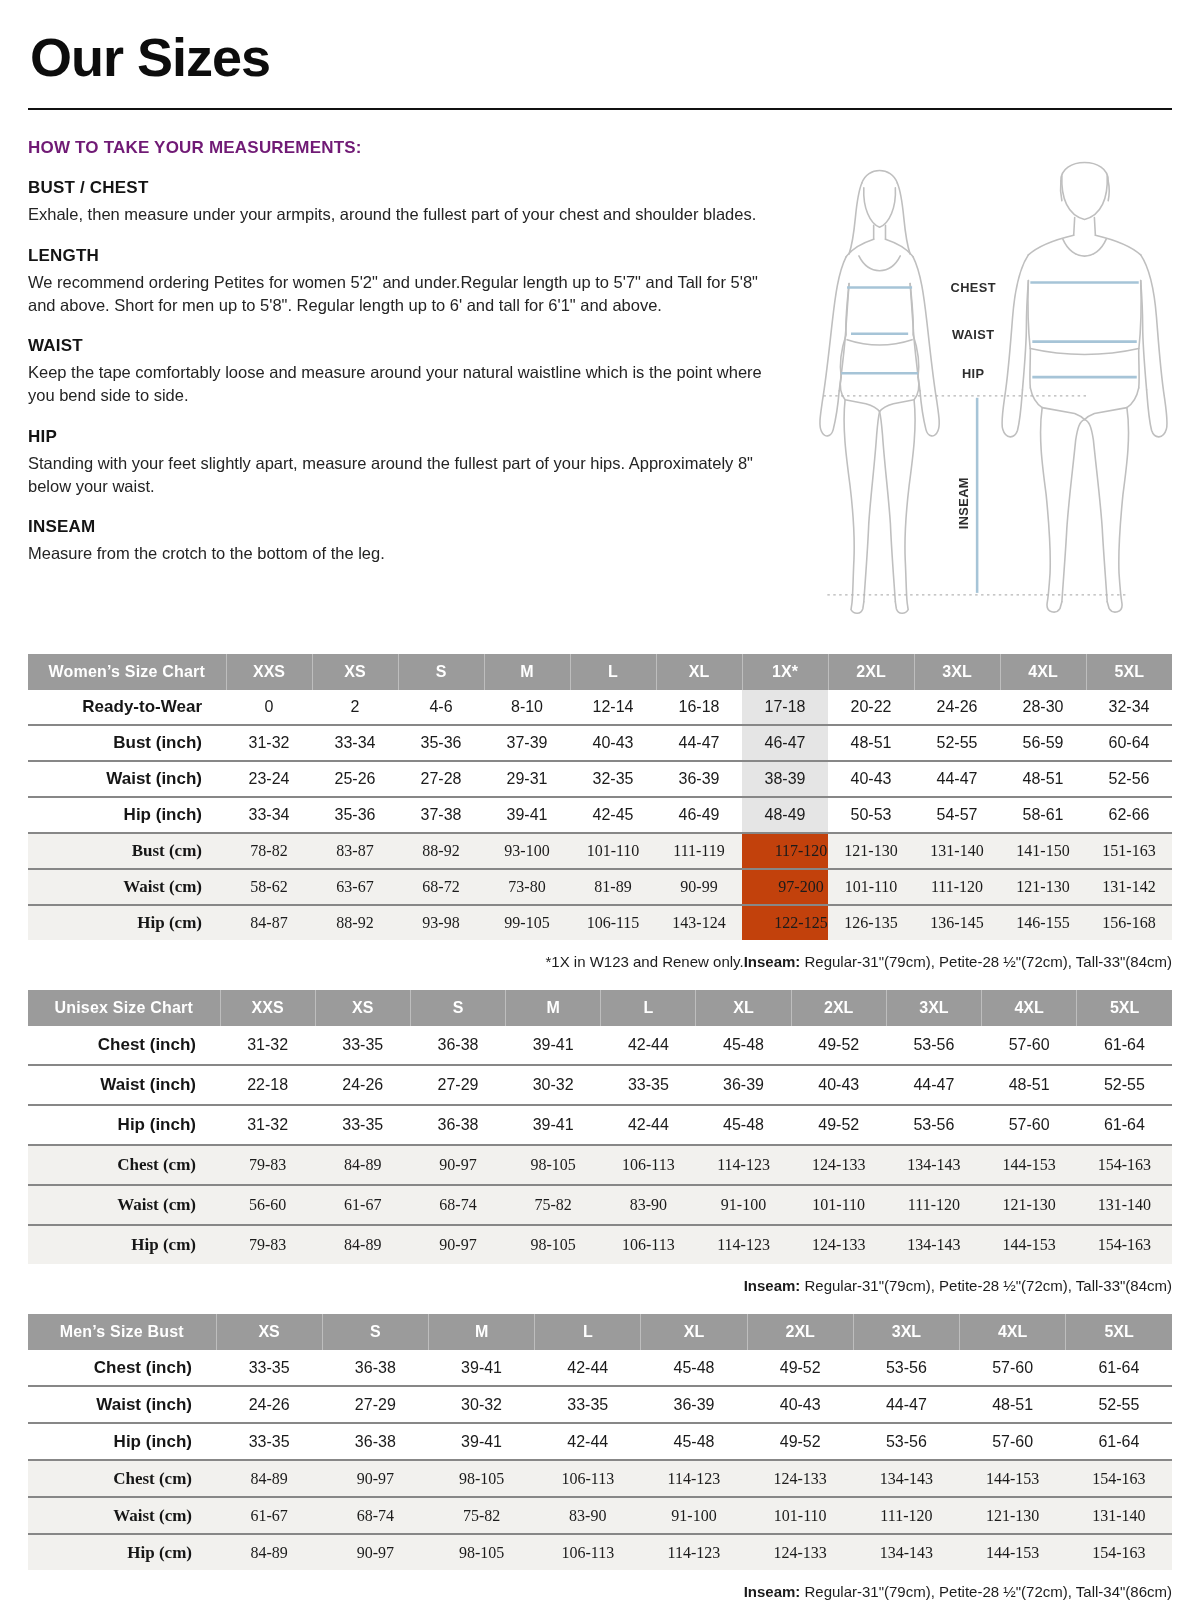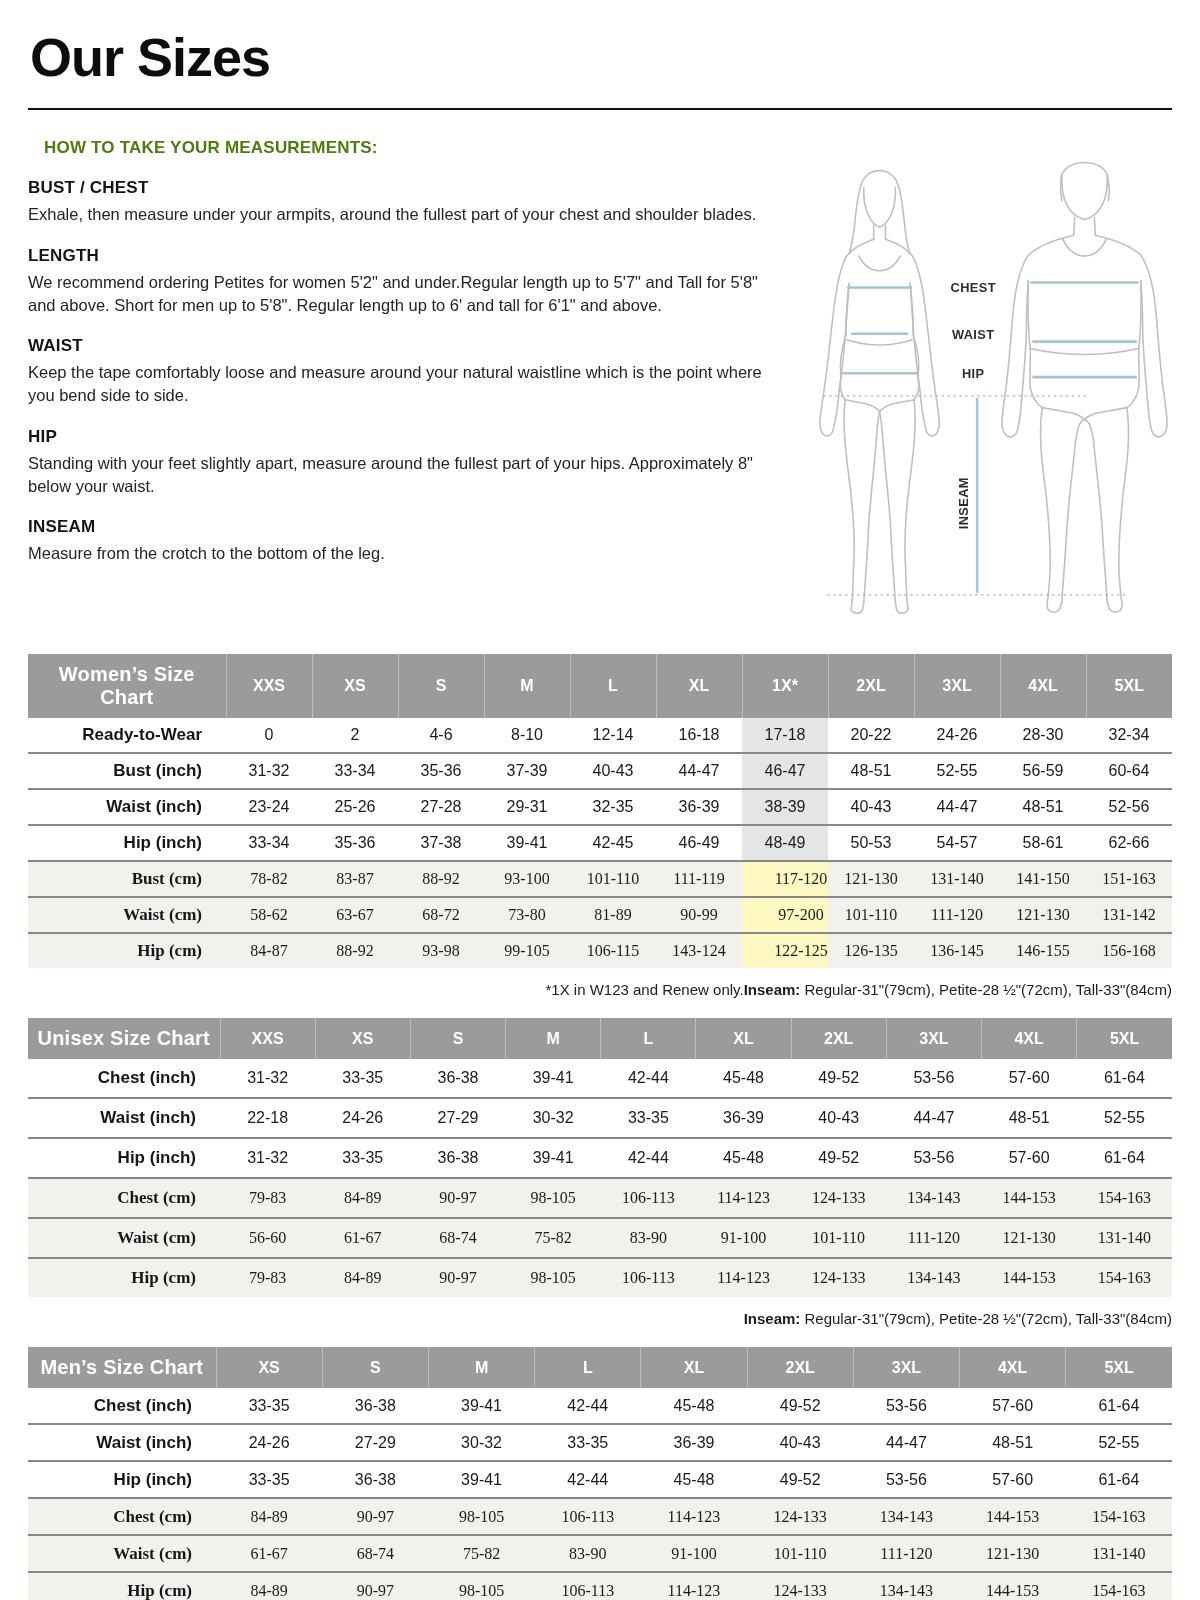--- a/index.html
+++ b/index.html
@@ -15,43 +15,43 @@
     font-size:54px; font-weight:800; letter-spacing:-1px;
     color:#0d0d0d; margin:6px 0 20px 2px;
   }
   .title-rule { border:none; border-top:2px solid #111; margin:0 0 26px 0; }
 
   
   .intro { display:flex; align-items:flex-start; min-height:496px; }
   .intro-text { width:756px; flex:none; }
   .intro-figure { flex:1; display:flex; justify-content:flex-end; padding-top:2px; }
 
-  .howto-heading { font-size:17px; font-weight:800; letter-spacing:.2px; margin:2px 0 6px 16px; color:#4d7c0f; }
+  .howto-heading { font-size:17px; font-weight:800; letter-spacing:.2px; margin:2px 0 6px 0; color:#701a75; }
   .m-section { margin-top:20px; }
   .m-title { font-size:17px; font-weight:800; letter-spacing:.2px; color:#141414; margin-bottom:5px; }
   .m-body  { font-size:16.5px; line-height:1.38; color:#242424; }
 
   
   .table-block { margin-top:0; }
   table.size-table { width:100%; border-collapse:collapse; table-layout:fixed; }
   table.size-table thead th {
     background:#9b9b9b; color:#ffffff; font-weight:700; font-size:16px;
     text-align:center; padding:9px 2px; border-right:1px solid rgba(255,255,255,.35);
   }
   table.size-table thead th:last-child { border-right:none; }
-  table.size-table thead th.t-title { font-size:20px; letter-spacing:.2px; }
+  table.size-table thead th.t-title { font-size:16px; letter-spacing:.2px; }
   table.size-table tbody th.row-label {
     text-align:right; padding-right:24px; font-weight:700; font-size:17px; color:#161616;
   }
   table.size-table tbody td { text-align:center; font-size:16px; color:#1b1b1b; }
   table.size-table tbody tr { border-top:2px solid #878787; }
   table.size-table tbody tr:first-child { border-top:none; }
   table.size-table tbody tr.shaded { background:#f2f1ee;font-family:Liberation Serif, serif; }
   table.size-table tbody td.hl { background:#e5e5e5; }
-  table.size-table tbody tr.shaded td.hl { background:#fef9c3;padding-left:32px; }
+  table.size-table tbody tr.shaded td.hl { background:#c2410c;padding-left:32px; }
 
   table.t-w col.label-col { width:198px; }
   table.t-u col.label-col { width:192px; }
   table.t-m col.label-col { width:188px; }
   table.t-w tbody th, table.t-w tbody td { padding-top:7px;  padding-bottom:7px; }
   table.t-u tbody th, table.t-u tbody td { padding-top:9px;  padding-bottom:9px; }
   table.t-m tbody th, table.t-m tbody td { padding-top:7.5px; padding-bottom:7.5px; }
 
   .footnote-row {
     display:flex; justify-content:flex-end; 
@@ -436,21 +436,21 @@
         <col>
         <col>
         <col>
         <col>
         <col>
         <col>
         <col>
       </colgroup>
       <thead>
         <tr>
-          <th class="t-title">Men’s Size Chart</th>
+          <th class="t-title">Men’s Size Bust</th>
           <th>XS</th>
           <th>S</th>
           <th>M</th>
           <th>L</th>
           <th>XL</th>
           <th>2XL</th>
           <th>3XL</th>
           <th>4XL</th>
           <th>5XL</th>
         </tr>

